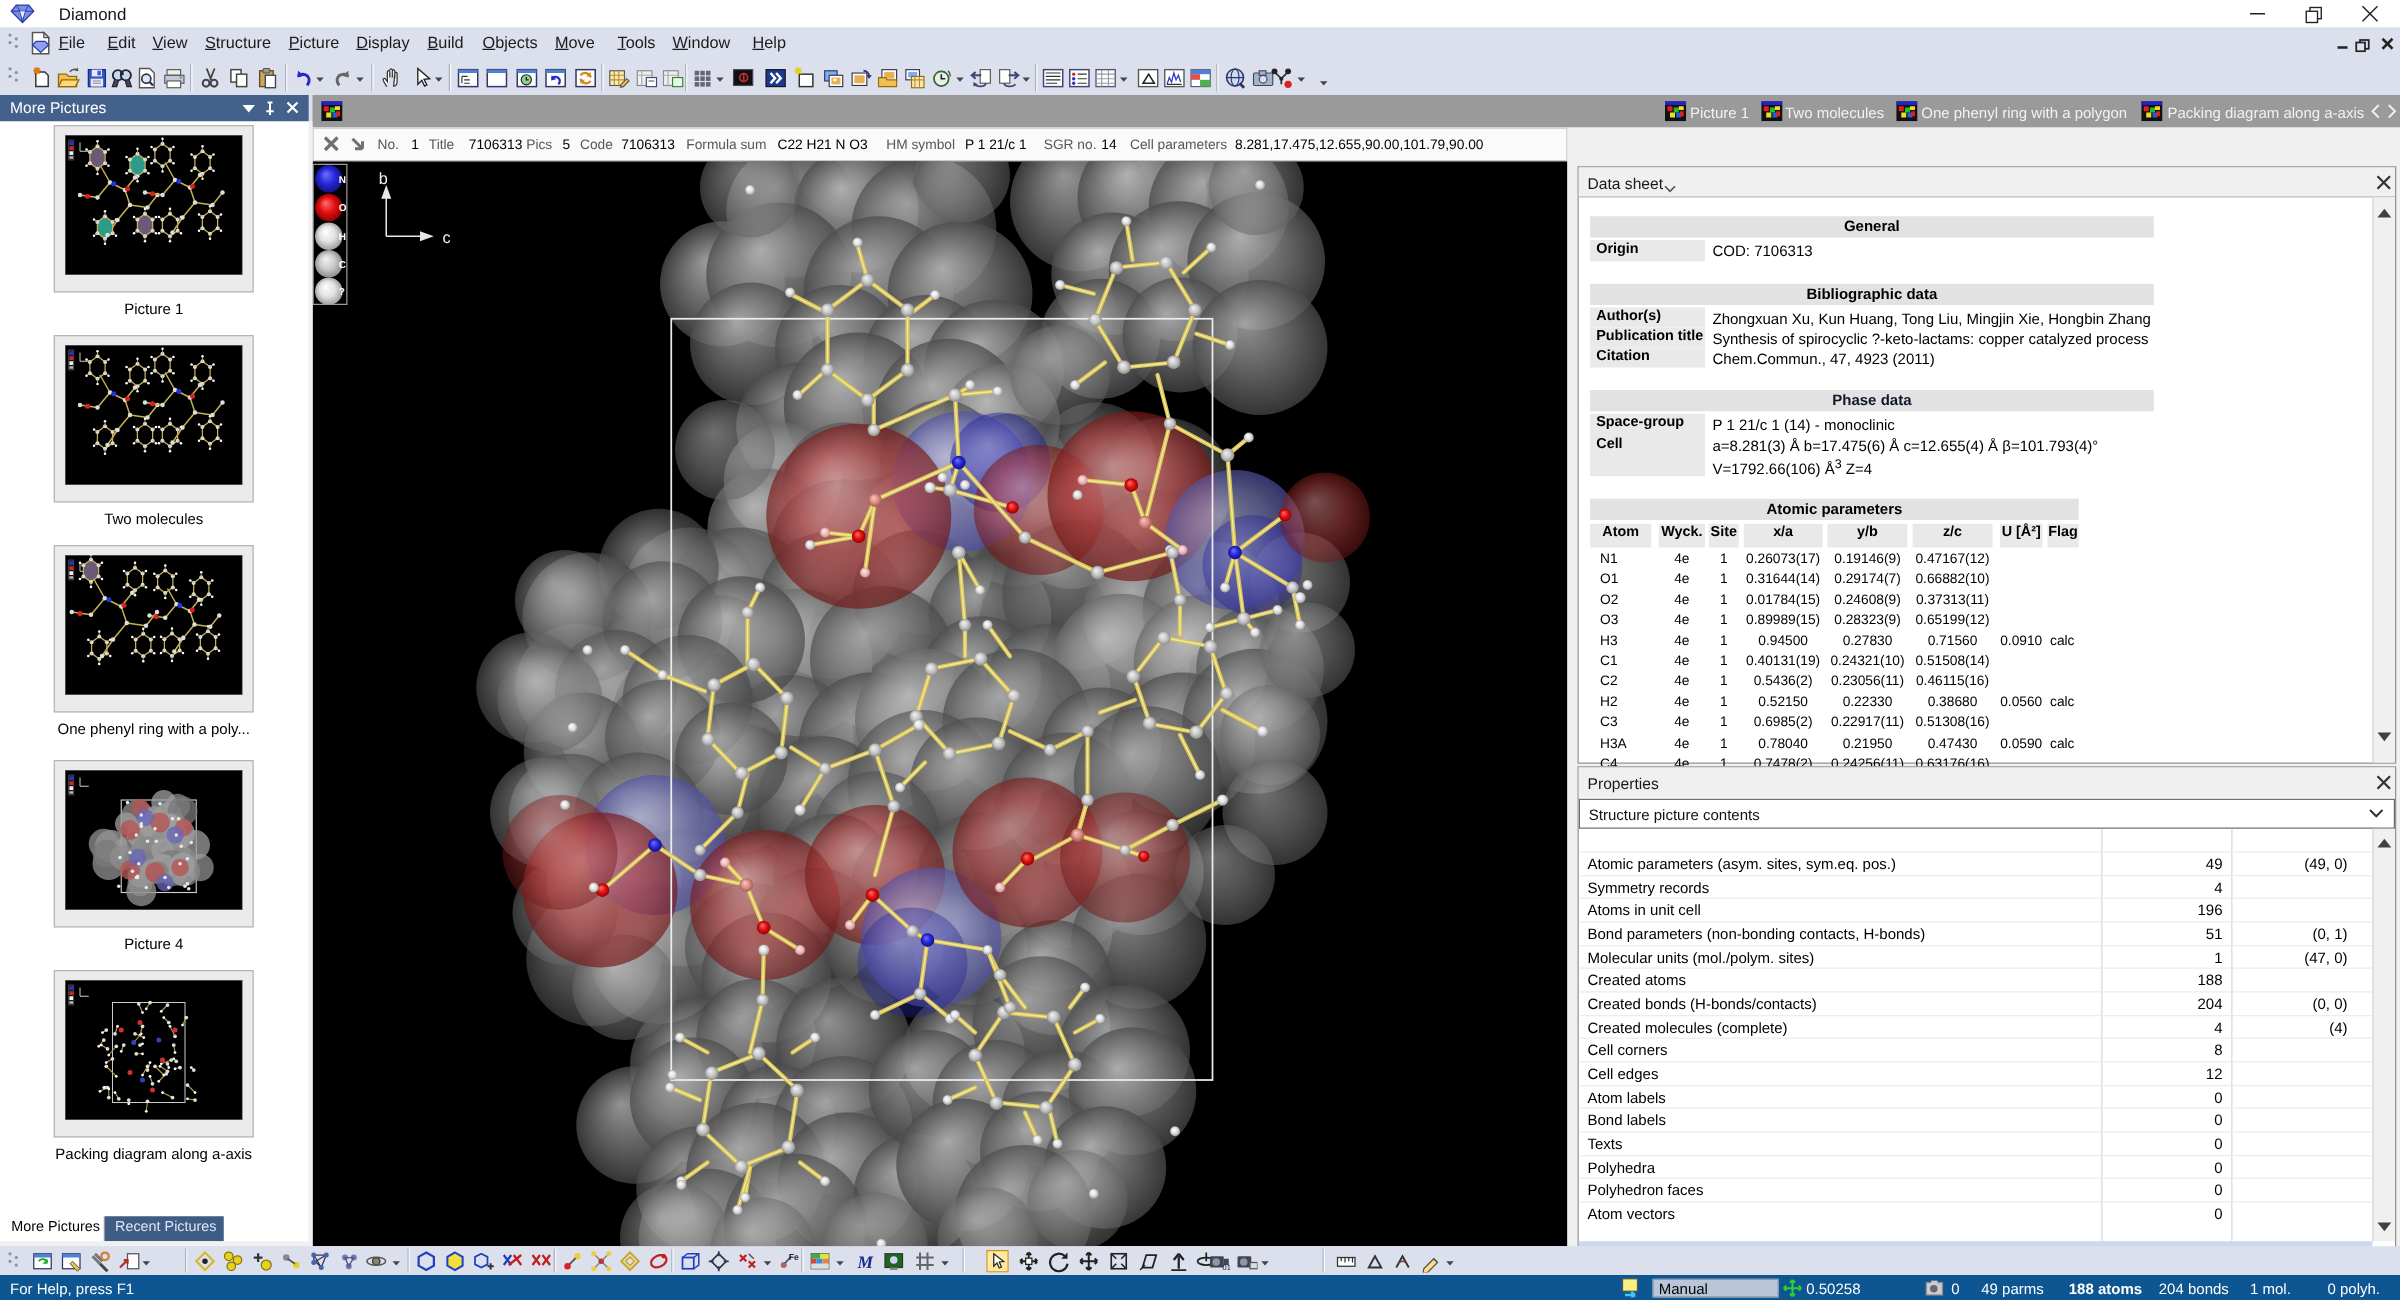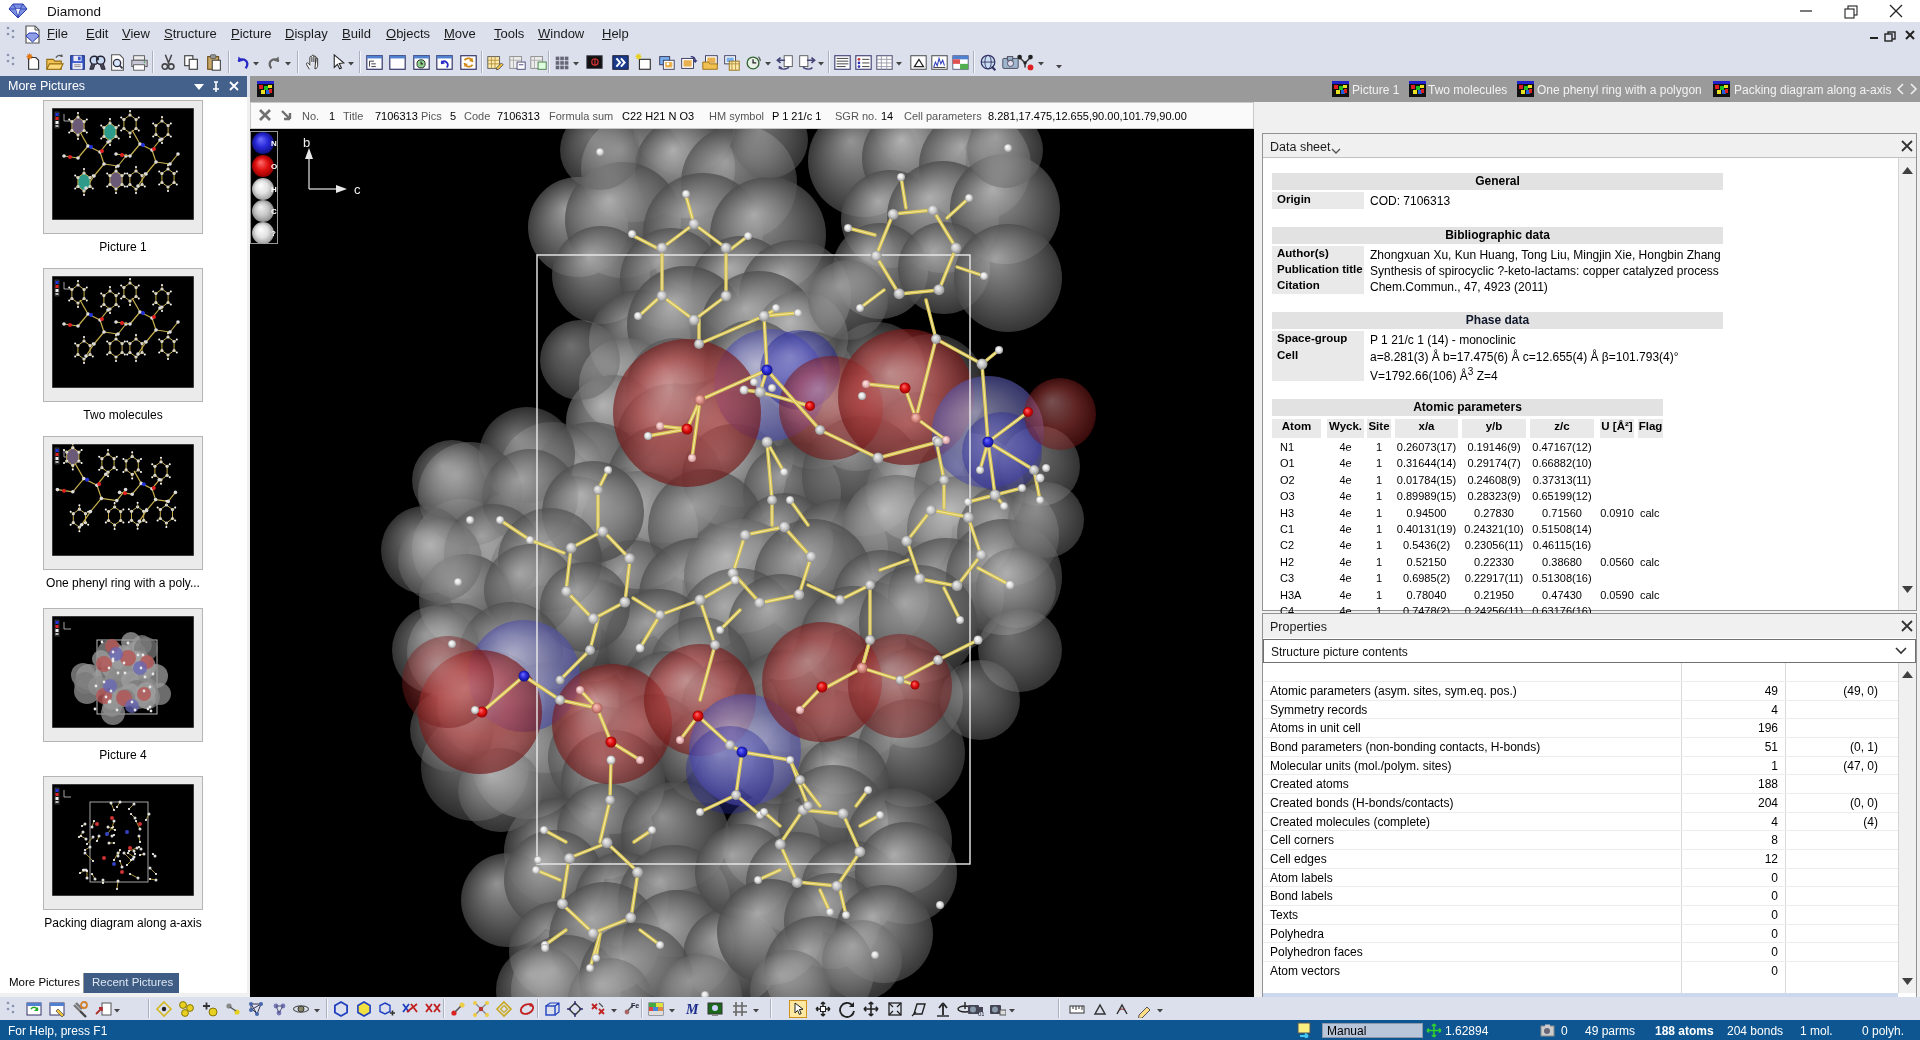--- a/index.html
+++ b/index.html
@@ -2434,21 +2434,21 @@
 <div class="t" style="left:8px;top:1024px;font-size:12px;color:#ffffff;">For Help, press F1</div>
 <svg class="abs" style="left:1296px;top:1022px" width="18" height="16" viewBox="0 0 18 16">
 <rect x="2" y="1" width="12" height="10" fill="#f8f080" stroke="#555"></rect>
 <path d="M4 14 h8 M12 14 l-3 -2.5 M12 14 l-3 2.5" stroke="#40c8f0" stroke-width="2" fill="none"></path>
 </svg>
 <div class="abs" style="left:1322px;top:1023px;width:101px;height:15px;background:#b9c5d9;border:1px solid #8a97ac;"></div>
 <div class="t" style="left:1327px;top:1024px;font-size:12px;color:#000;">Manual</div>
 <svg class="abs" style="left:1426px;top:1023px" width="16" height="15" viewBox="0 0 16 15">
 <path d="M8 1 v13 M1 7.5 h14 M8 1 l-2 2 M8 1 l2 2 M8 14 l-2 -2 M8 14 l2 -2 M1 7.5 l2 -2 M1 7.5 l2 2 M15 7.5 l-2 -2 M15 7.5 l-2 2" stroke="#30d030" stroke-width="1.6" fill="none"></path>
 </svg>
-<div class="t" style="left:1445px;top:1024px;font-size:12px;color:#fff;">1.62894</div>
+<div class="t" style="left:1445px;top:1024px;font-size:12px;color:#fff;">0.50258</div>
 <svg class="abs" style="left:1540px;top:1024px" width="17" height="13" viewBox="0 0 17 13">
 <rect x="1" y="2" width="13" height="10" fill="#ccc" stroke="#888"></rect>
     <circle cx="7" cy="7" r="3" fill="#667"></circle>
     <rect x="5" y="0.5" width="5" height="3" fill="#ccc"></rect>
 </svg>
 <div class="t" style="left:1561px;top:1024px;font-size:12px;color:#fff;">0</div>
 <div class="t" style="left:1585px;top:1024px;font-size:12px;color:#fff;">49 parms</div>
 <div class="t" style="left:1655px;top:1024px;font-size:12px;color:#fff;font-weight:bold;">188 atoms</div>
 <div class="t" style="left:1727px;top:1024px;font-size:12px;color:#fff;">204 bonds</div>
 <div class="t" style="left:1800px;top:1024px;font-size:12px;color:#fff;">1 mol.</div>

